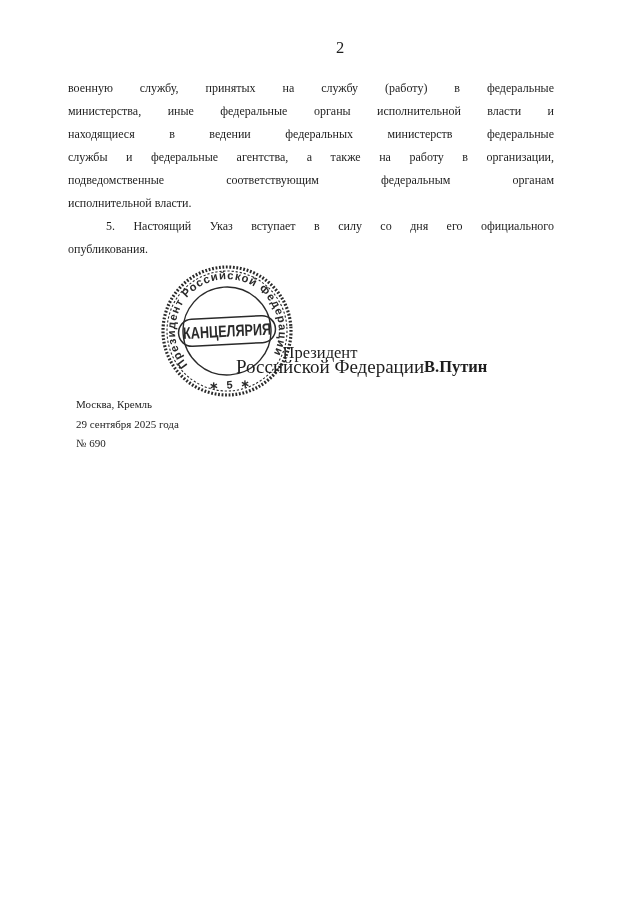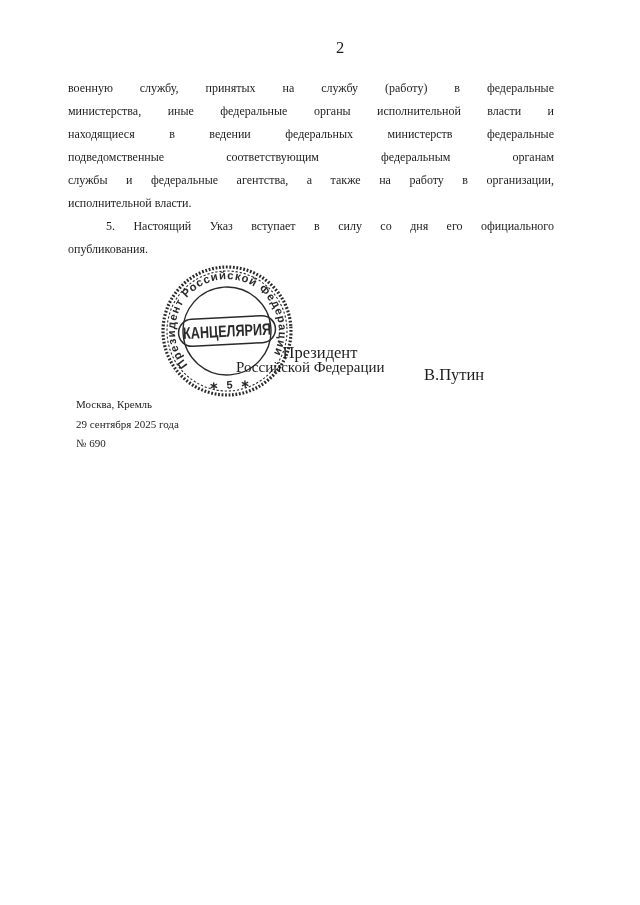--- a/index.html
+++ b/index.html
@@ -34,45 +34,45 @@
   .stamp{
     position:absolute;left:151px;top:255px;width:152px;height:152px;
     opacity:0.96;
   }
   .sig-title1{
     position:absolute;left:236px;top:342px;width:168px;
     text-align:center;font-size:16.5px;line-height:22px;
   }
   .sig-title2{
     position:absolute;left:236px;top:356px;
-    font-size:15px;line-height:22px;white-space:nowrap;
+    font-size:19px;line-height:22px;white-space:nowrap;
   }
   .sig-name{
-    position:absolute;left:424px;top:364px;
-    font-size:16.5px;line-height:22px;white-space:nowrap;
+    position:absolute;left:424px;top:356px;
+    font-size:16.5px;line-height:22px;white-space:nowrap;font-weight:bold;
   }
   .footer-block{
     position:absolute;left:76px;top:395px;
     font-size:11px;line-height:19.5px;
   }
   .stamp svg text{fill:#222222;}
 </style>
 </head>
 <body>
 
 <div class="page">
 
   <div class="page-number">2</div>
 
   <div class="body-block">
     <div class="jline">военную службу, принятых на службу (работу) в федеральные</div>
     <div class="jline">министерства, иные федеральные органы исполнительной власти и</div>
     <div class="jline">находящиеся в ведении федеральных министерств федеральные</div>
+    <div class="jline">службы и федеральные агентства, а также на работу в организации,</div>
     <div class="jline">подведомственные соответствующим федеральным органам</div>
-    <div class="jline">службы и федеральные агентства, а также на работу в организации,</div>
     <div class="lline">исполнительной власти.</div>
     <div class="jline indent">5. Настоящий Указ вступает в силу со дня его официального</div>
     <div class="lline">опубликования.</div>
   </div>
 
   <div class="stamp">
     <svg width="152" height="152" viewBox="-76 -76 152 152" xmlns="http://www.w3.org/2000/svg">
       <g transform="rotate(-4)">
         <circle cx="0" cy="0" r="64" fill="none" stroke="#222222" stroke-width="3.2" stroke-dasharray="1.8 1.7"></circle>
         <circle cx="0" cy="0" r="60" fill="none" stroke="#222222" stroke-width="1.1" stroke-dasharray="2.2 1.9"></circle>

